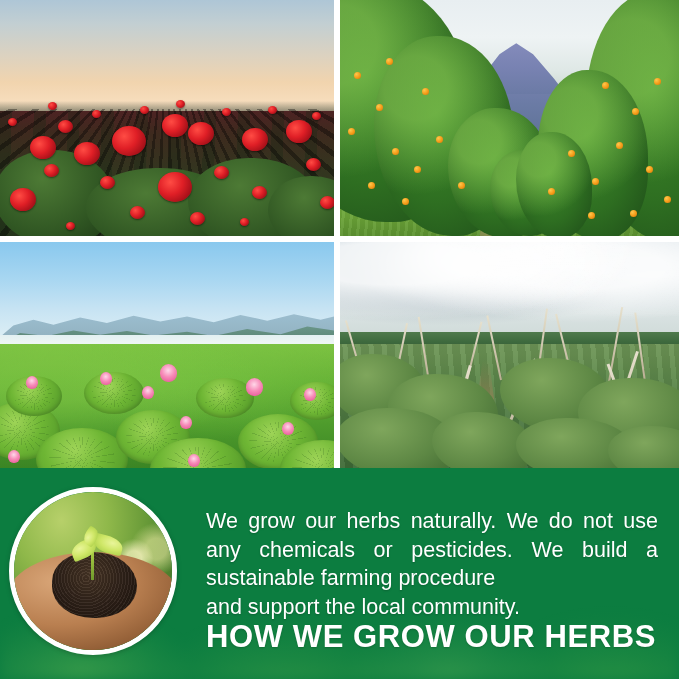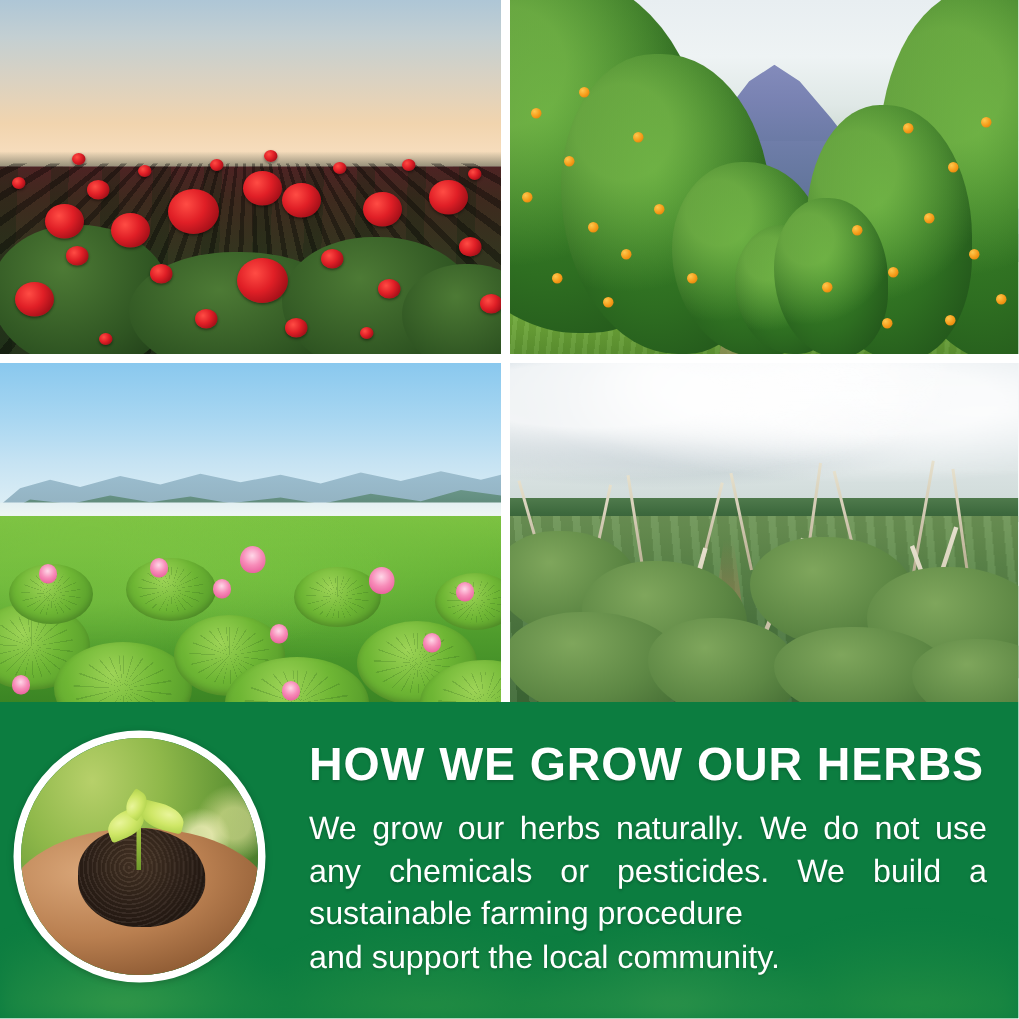--- a/index.html
+++ b/index.html
@@ -407,22 +407,22 @@
     <div class="hc-hands"></div>
     <div class="hc-hands2"></div>
     <div class="hc-soil"></div>
     <div class="hc-sprout-stem"></div>
     <div class="hc-leaf" style="left:36%; top:31%; width:26px; height:17px; transform:rotate(-22deg);"></div>
     <div class="hc-leaf" style="left:50%; top:28%; width:30px; height:17px; transform:rotate(14deg) scaleX(-1);"></div>
     <div class="hc-leaf" style="left:43%; top:24%; width:18px; height:13px; transform:rotate(-56deg);"></div>
   </div>
 
   <div id="panel-text">
-    <div id="panel-heading">HOW WE GROW OUR HERBS</div>
     <div id="panel-body">
       <span>We grow our herbs naturally. We do not</span>
       <span>use any chemicals or pesticides. We</span>
       <span>build a sustainable farming procedure</span>
       <span class="last">and support the local community.</span>
     </div>
+    <div id="panel-heading">HOW WE GROW OUR HERBS</div>
   </div>
 
 </div>
 
 </body></html>

